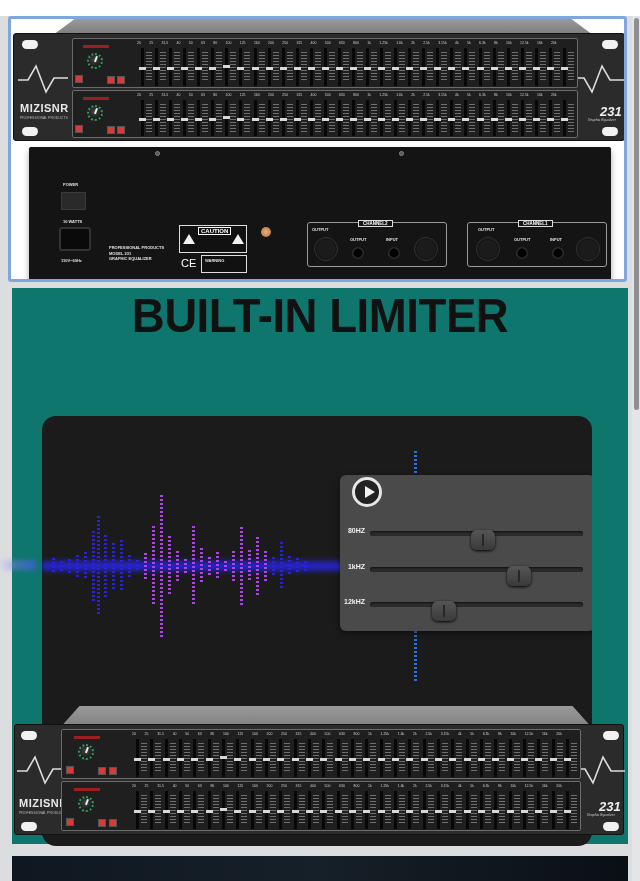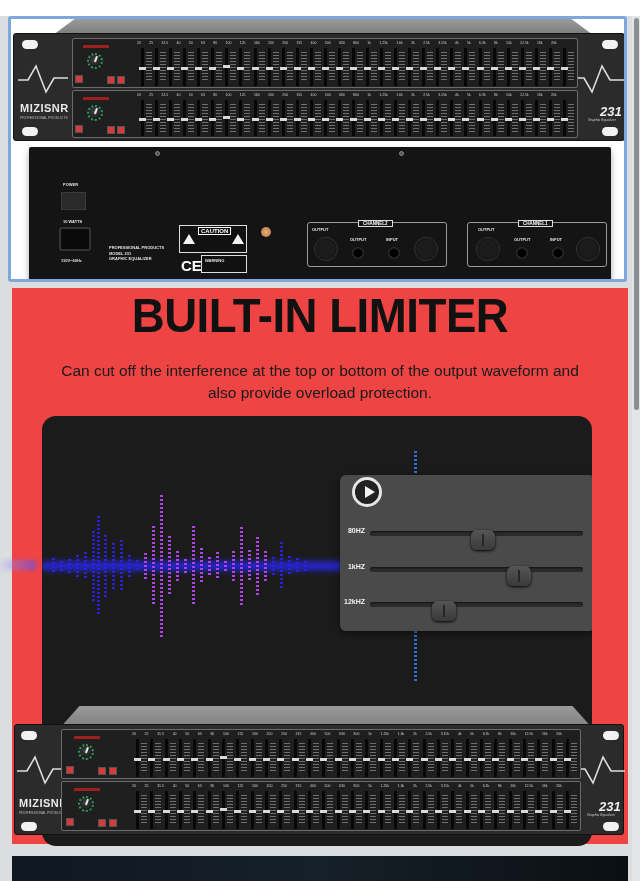--- a/index.html
+++ b/index.html
@@ -3,21 +3,21 @@
 <meta charset="utf-8">
 <style>
   * { box-sizing: border-box; margin: 0; padding: 0; }
   html, body { width: 640px; height: 881px; overflow: hidden; background: #dcdddf; font-family: "Liberation Sans", sans-serif; }
   .topstrip { position: absolute; left: 0; top: 0; width: 640px; height: 16px; background: #ffffff; }
   .scrollbar-track { position: absolute; right: 0; top: 16px; width: 8px; height: 865px; background: #e4e5e7; }
   .scrollbar-thumb { position: absolute; right: 1px; top: 18px; width: 5px; height: 392px; background: #8e8f91; border-radius: 3px; }
 
   
   .card-top { position: absolute; left: 8px; top: 16px; width: 619px; height: 266px; background: #ffffff; border: 3px solid #7fa6dd; border-radius: 3px; overflow: hidden; }
-  .content { position: absolute; left: 12px; top: 288px; width: 616px; height: 556px; background: #ef4444; }
+  .content { position: absolute; left: 12px; top: 288px; width: 616px; height: 556px; background: #0f766e; }
   .bottom-strip { position: absolute; left: 12px; top: 856px; width: 616px; height: 25px; background: linear-gradient(90deg, #0f1820, #162028 50%, #0a0f14); }
 
   
   .eq { position: absolute; background: #2b2b2b; border: 1px solid #111; border-radius: 3px; }
   .eq-top-lid { position: absolute; background: linear-gradient(180deg, #9a9a9a, #7c7c7c); clip-path: polygon(4% 0, 96% 0, 100% 100%, 0 100%); }
   .ear-hole { position: absolute; width: 16px; height: 9px; background: #f2f2f2; border-radius: 5px; }
   .brand { position: absolute; color: #e8e8e8; font-weight: bold; font-size: 11px; letter-spacing: 0.5px; }
   .brand-sub { position: absolute; color: #bbb; font-size: 3.5px; }
   .model { position: absolute; color: #eee; font-style: italic; font-weight: bold; font-size: 13px; }
   .model-sub { position: absolute; color: #ccc; font-style: italic; font-size: 3.5px; }
@@ -35,21 +35,21 @@
   .freqs { position: absolute; display: flex; justify-content: space-between; color: #cfcfcf; font-size: 3.5px; }
 
   
   .rear { position: absolute; left: 18px; top: 128px; width: 582px; height: 138px; background: #141414; border-radius: 2px; box-shadow: 0 4px 6px rgba(0,0,0,.35); }
   .rear .lbl { position: absolute; color: #e0e0e0; font-size: 4px; font-weight: bold; }
   .power-switch { position: absolute; width: 25px; height: 18px; background: #2a2a2a; border: 1px solid #3a3a3a; }
   .iec { position: absolute; width: 32px; height: 24px; background: #0a0a0a; border: 2px solid #333; border-radius: 3px; }
   .caution-box { position: absolute; border: 1px solid #ddd; background: #111; }
   .caution-title { position: absolute; color: #fff; font-size: 6px; font-weight: bold; border: 1px solid #fff; padding: 0 2px; }
   .tri { position: absolute; width: 0; height: 0; border-left: 6px solid transparent; border-right: 6px solid transparent; border-bottom: 10px solid #f2f2f2; }
-  .ce { position: absolute; color: #fff; font-size: 15px; font-weight: bold; text-align: center; }
+  .ce { position: absolute; color: #fff; font-size: 11px; font-weight: normal; text-align: center; }
   .ground-post { position: absolute; width: 10px; height: 10px; background: radial-gradient(circle, #e8b07a, #b07040); border-radius: 50%; }
   .io-panel { position: absolute; border: 1px solid #9a9a9a; border-radius: 3px; }
   .io-title { position: absolute; color: #fff; font-size: 4.5px; font-weight: bold; border: 1px solid #ddd; padding: 0 4px; background: #141414; }
   .xlr { position: absolute; width: 24px; height: 24px; border-radius: 50%; background: radial-gradient(circle, #1b1b1b 55%, #050505); border: 1px solid #333; }
   .jack { position: absolute; width: 12px; height: 12px; border-radius: 50%; background: radial-gradient(circle, #000 45%, #2b2b2b 60%); }
   .screw { position: absolute; width: 5px; height: 5px; border-radius: 50%; background: #555; border: 1px solid #888; }
 
   
   .heading { position: absolute; left: 0; top: 0px; width: 616px; text-align: center; font-size: 48px; font-weight: bold; color: #111; letter-spacing: -0.5px; font-family: "Liberation Sans", sans-serif; transform: scaleX(0.95); }
   .subtitle { position: absolute; left: 40px; top: 72px; width: 536px; text-align: center; font-size: 15.5px; line-height: 22px; color: #1a1a1a; }
@@ -527,21 +527,20 @@
       <div class="jack" style="left:48px; top:24px;"></div>
       <div class="lbl" style="left:82px; top:14px;">INPUT</div>
       <div class="jack" style="left:84px; top:24px;"></div>
       <div class="xlr" style="left:108px; top:14px;"></div>
     </div>
   </div>
 </div>
 
 <div class="content">
   <div class="heading">BUILT-IN LIMITER</div>
-  <div class="subtitle">Can cut off the interference at the top or bottom of the output waveform and also provide overload protection.</div>
 
   <div class="dark-card">
     <div class="glow-line"></div>
     <div class="bars" id="bars">
         <div class="bar" style="left: 10px; top: 142px; height: 16px; --c: #2a22d8;"></div>
         <div class="bar" style="left: 18px; top: 145px; height: 10px; --c: #2a22d8;"></div>
         <div class="bar" style="left: 26px; top: 143px; height: 14px; --c: #2a22d8;"></div>
         <div class="bar" style="left: 34px; top: 139px; height: 22px; --c: #2a22d8;"></div>
         <div class="bar" style="left: 42px; top: 136px; height: 28px; --c: #2a22d8;"></div>
         <div class="bar" style="left: 50px; top: 115px; height: 70px; --c: #2a22d8;"></div>

